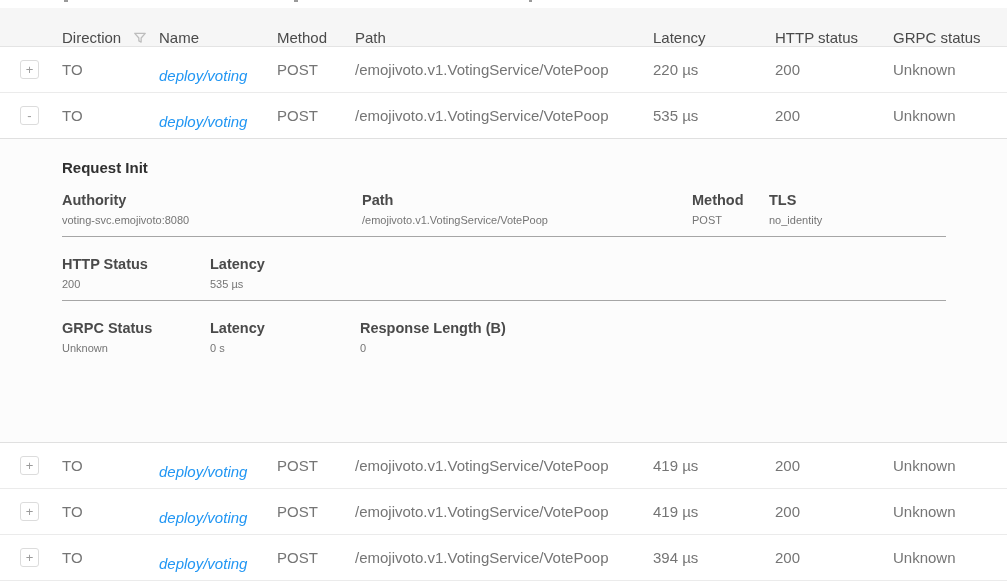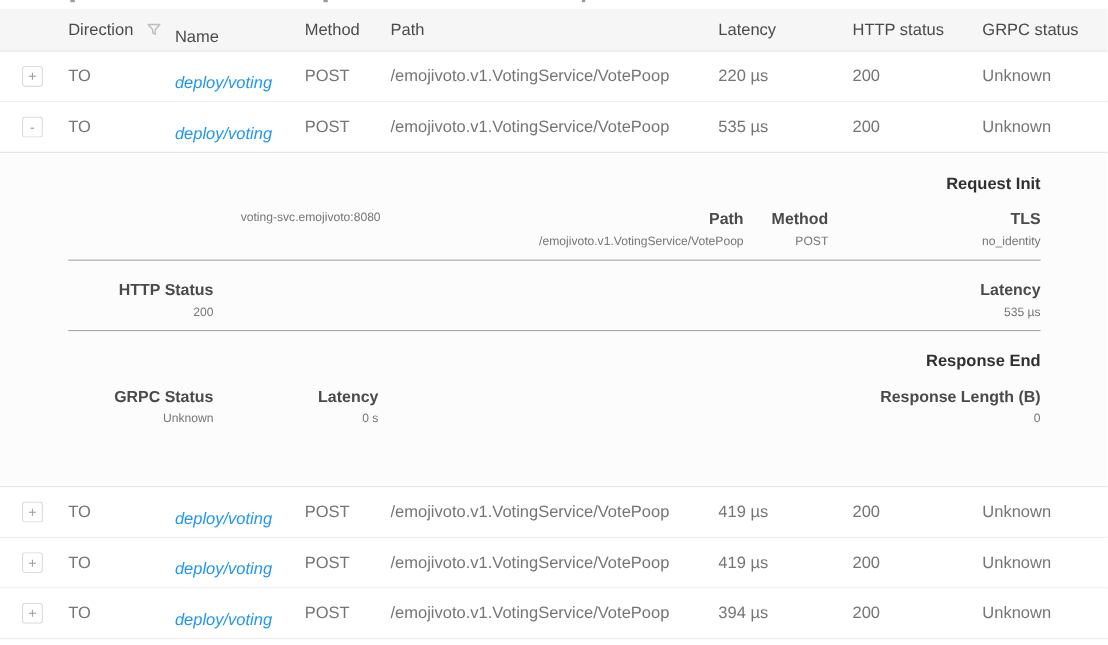--- a/index.html
+++ b/index.html
@@ -7,21 +7,21 @@
   body {
     width:1007px; height:586px; overflow:hidden; position:relative;
     font-family:"Liberation Sans","DejaVu Sans",sans-serif;
     color:#757575; font-size:15px;
   }
   .top-strip { height:8px; position:relative; background:#ffffff; }
   .frag { position:absolute; top:0; height:2px; background:#9a9a9a; }
 
   
   .thead {
-    display:flex; align-items:center; height:39px;
+    display:flex; align-items:flex-end; height:39px;
     background:#f6f6f6; border-bottom:1px solid #e4e4e4;
     color:#4a4a4a;
   }
   .trow {
     display:flex; align-items:center; height:46px;
     border-bottom:1px solid #ebebeb; background:#ffffff;
   }
   .cell { flex:none; white-space:nowrap; overflow:hidden; }
   .c-exp   { width:62px;  padding-left:20px; }
   .c-dir   { width:97px;  }
@@ -39,21 +39,21 @@
     width:19px; height:19px; border:1px solid #dcdcdc; border-radius:3px;
     background:#ffffff; color:#9b9b9b; font-size:13px; line-height:17px;
     text-align:center; cursor:pointer; display:inline-block;
     font-family:"Liberation Sans",sans-serif; padding:0;
   }
   .link { color:#2196f3; text-decoration:none; cursor:pointer;font-style:italic; }
 
   
   .panel {
     background:#fcfcfc; border-bottom:1px solid #e0e0e0;
-    padding:20px 61px 17px 62px; height:304px;text-align:right;
+    padding:20px 61px 17px 62px; height:304px;
   }
   .section { }
   .section.bordered { border-bottom:1px solid #a6a6a6; padding-bottom:10px; }
   .section + .section { padding-top:19px; }
   .sec-title {
     font-size:15px; font-weight:bold; color:#303030; margin-bottom:16px;
   }
   .fields { display:flex; }
   .field { flex:none; padding-right:16px; }
   .f-label { font-weight:bold; color:#4a4a4a; font-size:14.5px; margin-bottom:6px; }
@@ -110,20 +110,21 @@
   <div class="cell c-http">200</div>
   <div class="cell c-grpc">Unknown</div>
 </div>
 
 <div class="panel">
 
   <div class="section bordered">
     <div class="sec-title">Request Init</div>
     <div class="fields">
       <div class="field w300">
+        <div class="f-label">Authority</div>
         <div class="f-value">voting-svc.emojivoto:8080</div>
       </div>
       <div class="field w330">
         <div class="f-label">Path</div>
         <div class="f-value">/emojivoto.v1.VotingService/VotePoop</div>
       </div>
       <div class="field w77">
         <div class="f-label">Method</div>
         <div class="f-value">POST</div>
       </div>
@@ -141,21 +142,20 @@
         <div class="f-value">200</div>
       </div>
       <div class="field wrest">
         <div class="f-label">Latency</div>
         <div class="f-value">535 µs</div>
       </div>
     </div>
   </div>
 
   <div class="section">
-    <div class="sec-title">Response End</div>
     <div class="fields">
       <div class="field w148">
         <div class="f-label">GRPC Status</div>
         <div class="f-value">Unknown</div>
       </div>
       <div class="field w150">
         <div class="f-label">Latency</div>
         <div class="f-value">0 s</div>
       </div>
       <div class="field wrest">

